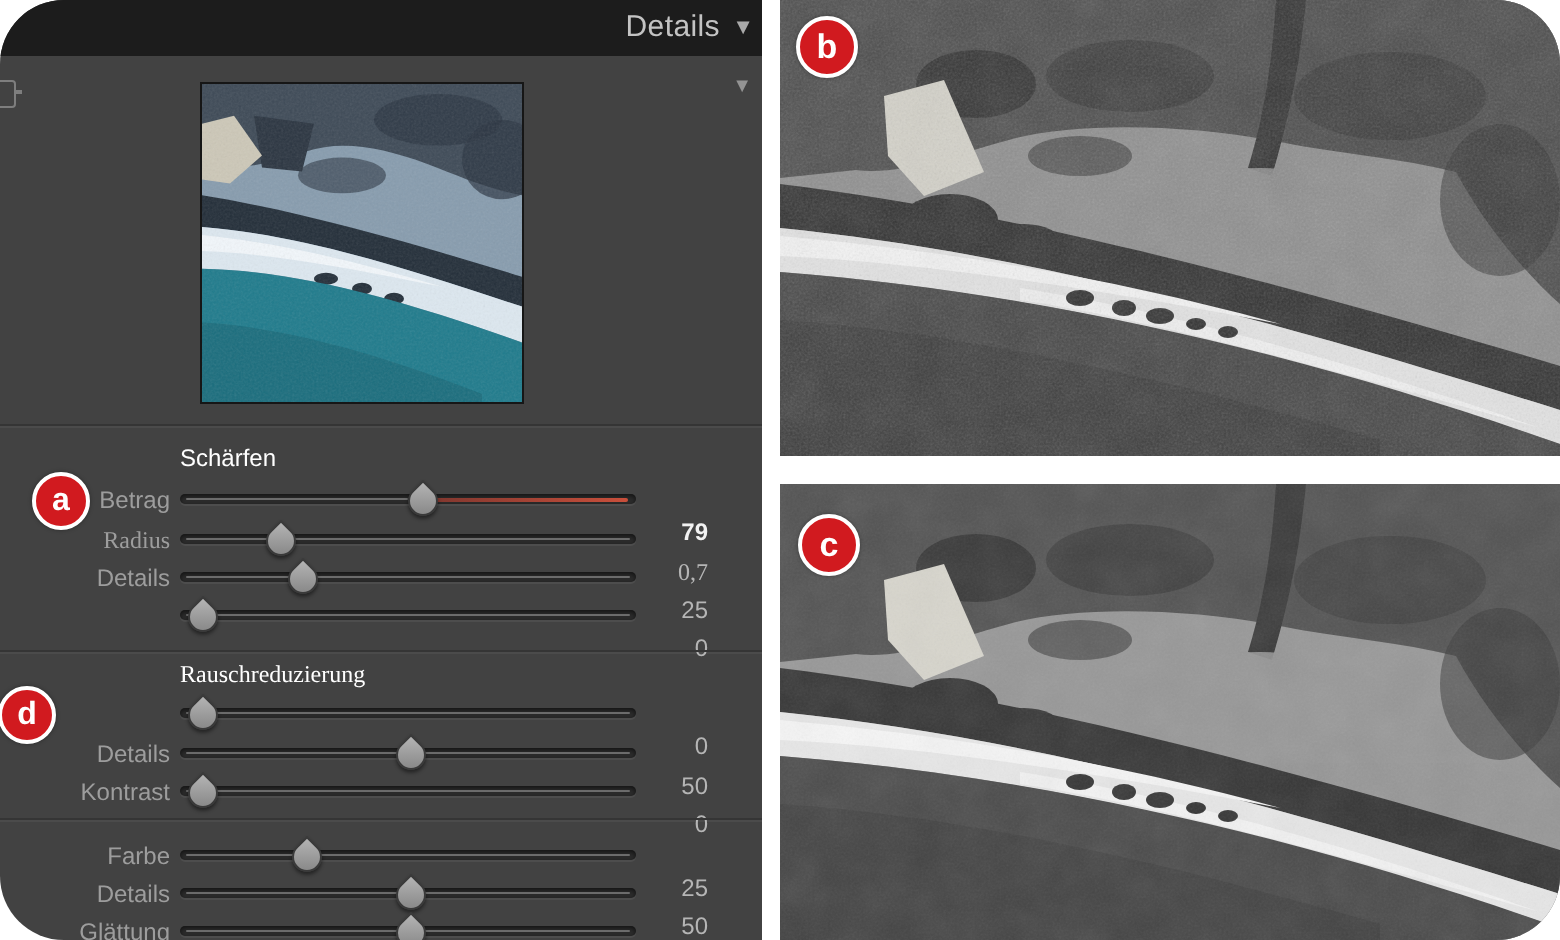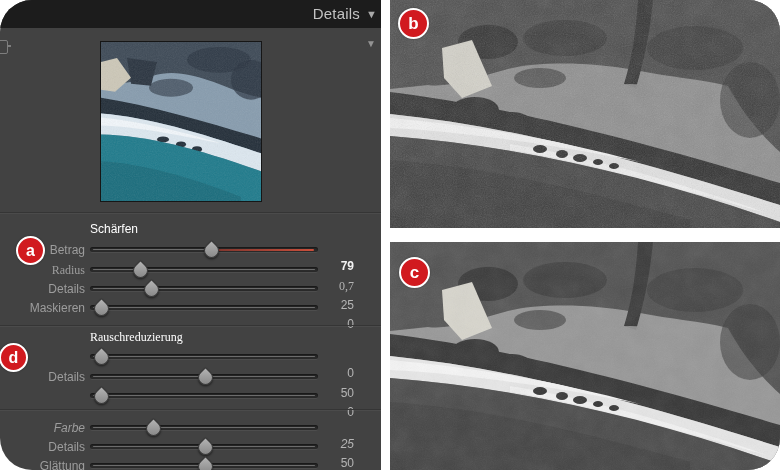--- a/index.html
+++ b/index.html
@@ -139,21 +139,20 @@
         </div>
         <div class="srow" style="top: 280px;">
           <span class="slabel">Details</span>
           <div class="track">
             <div class="tline" style="left: 3px; right: 3px;"></div>
             <div class="knob" style="left: 54px;"></div>
           </div>
           <span class="svalue">25</span>
         </div>
         <div class="srow" style="top: 299px;">
-          <span class="slabel">Maskieren</span>
           <div class="track">
             <div class="tline" style="left: 3px; right: 3px;"></div>
             <div class="knob" style="left: 4.32px;"></div>
           </div>
           <span class="svalue">0</span>
         </div>
         <div class="divider" style="top: 325px;"></div>
         <div class="group-header" style="top: 330px; font-family: Liberation Serif, serif;">Rauschreduzierung</div>
         <div class="srow" style="top: 348px;">
           <div class="track">
@@ -165,28 +164,29 @@
         <div class="badge sm" style="left: -1px; top: 343px;">d</div>
         <div class="srow" style="top: 368px;">
           <span class="slabel">Details</span>
           <div class="track">
             <div class="tline" style="left: 3px; right: 3px;"></div>
             <div class="knob" style="left: 108px;"></div>
           </div>
           <span class="svalue">50</span>
         </div>
         <div class="srow" style="top: 387px;">
+          <span class="slabel">Kontrast</span>
           <div class="track">
             <div class="tline" style="left: 3px; right: 3px;"></div>
             <div class="knob" style="left: 4.32px;"></div>
           </div>
           <span class="svalue">0</span>
         </div>
         <div class="divider" style="top: 409px;"></div>
-        <div class="srow" style="top: 419px; font-style: italic;">
+        <div class="srow" style="top: 419px;">
           <span class="slabel">Farbe</span>
           <div class="track">
             <div class="tline" style="left: 3px; right: 3px;"></div>
             <div class="knob" style="left: 56.16px;"></div>
           </div>
           <span class="svalue">25</span>
         </div>
         <div class="srow" style="top: 438px;">
           <span class="slabel">Details</span>
           <div class="track">

